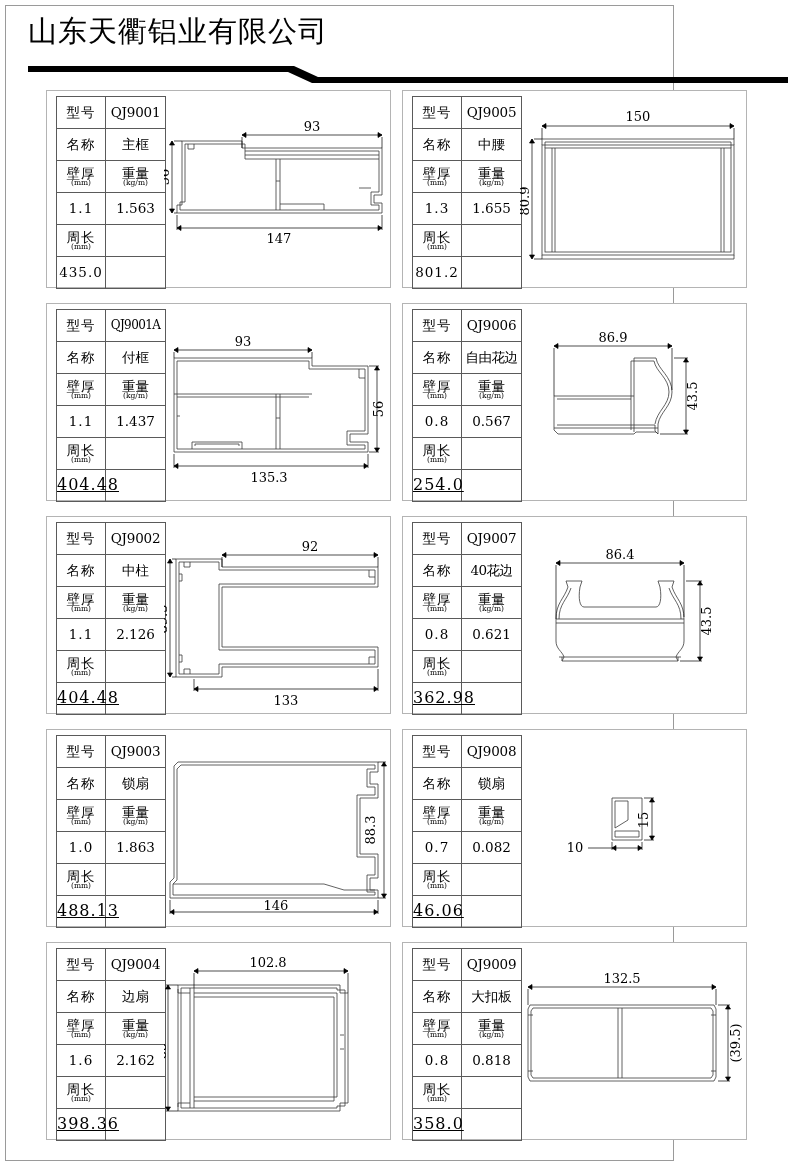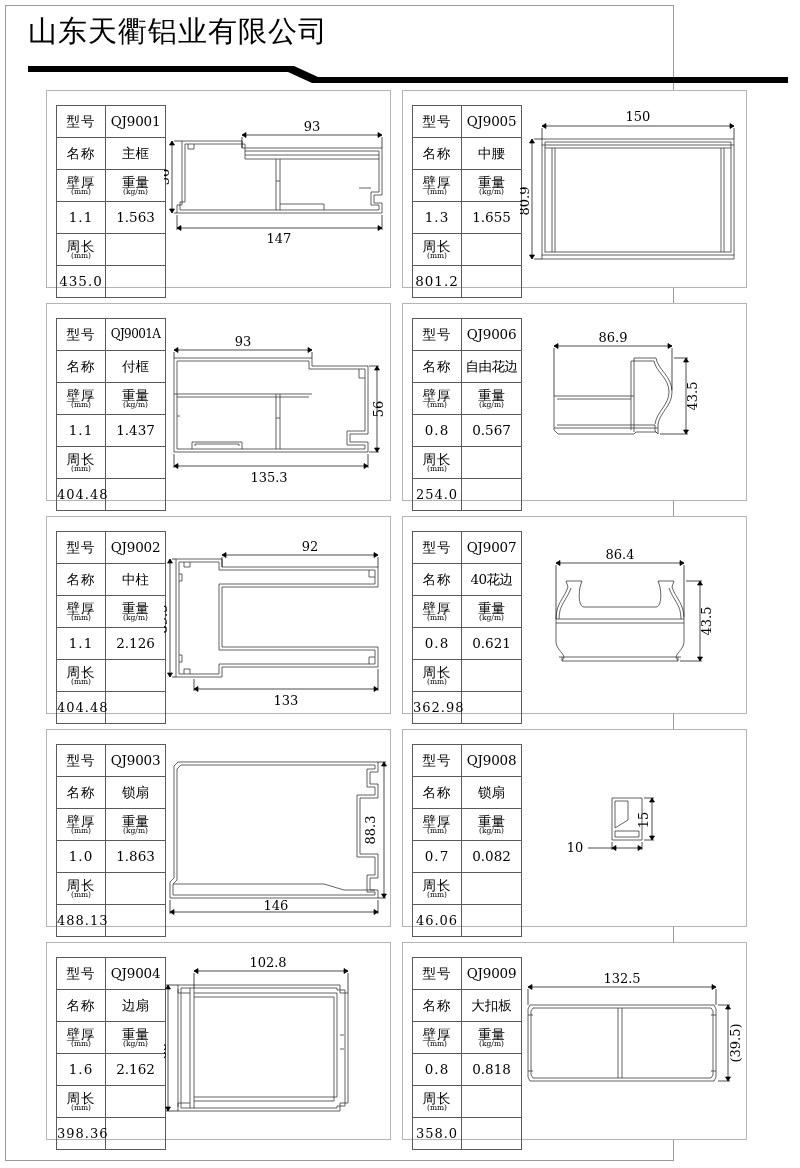--- a/index.html
+++ b/index.html
@@ -78,21 +78,21 @@
     box-sizing: border-box;
     background: #fff;
   }
   .panel.left  { left: 40px; }
   .panel.right { left: 396px; }
 
   
   .spec {
     position: absolute;
     left: 9px;
-    top: 14px;
+    top: 5px;
     width: 107px;
     height: 188px;
     border-collapse: collapse;
     table-layout: fixed;
   }
   .spec td {
     border: 1px solid #5a5a5a;
     text-align: center;
     vertical-align: middle;
     padding: 0;
@@ -110,21 +110,21 @@
     margin-left: 8px;
   }
   .unit {
     display: block;
     font-size: 7.5px;
     line-height: 1;
     margin-top: -1px;
     letter-spacing: 0;
   }
   .num { font-size: 13px; }
-  .num.small { font-size: 13px; letter-spacing: -0.3px; }
+  .num.small { font-size: 16px; letter-spacing: -0.3px; text-decoration: underline; }
   .name-tight { letter-spacing: -0.5px; font-size: 12.5px; }
   .model-txt { font-size: 13px; letter-spacing: -0.2px; }
   .model-txt.long { font-size: 12px; letter-spacing: -0.6px; }
 
   
   .draw {
     position: absolute;
     left: 117px;
     top: 2px;
     width: 226px;

